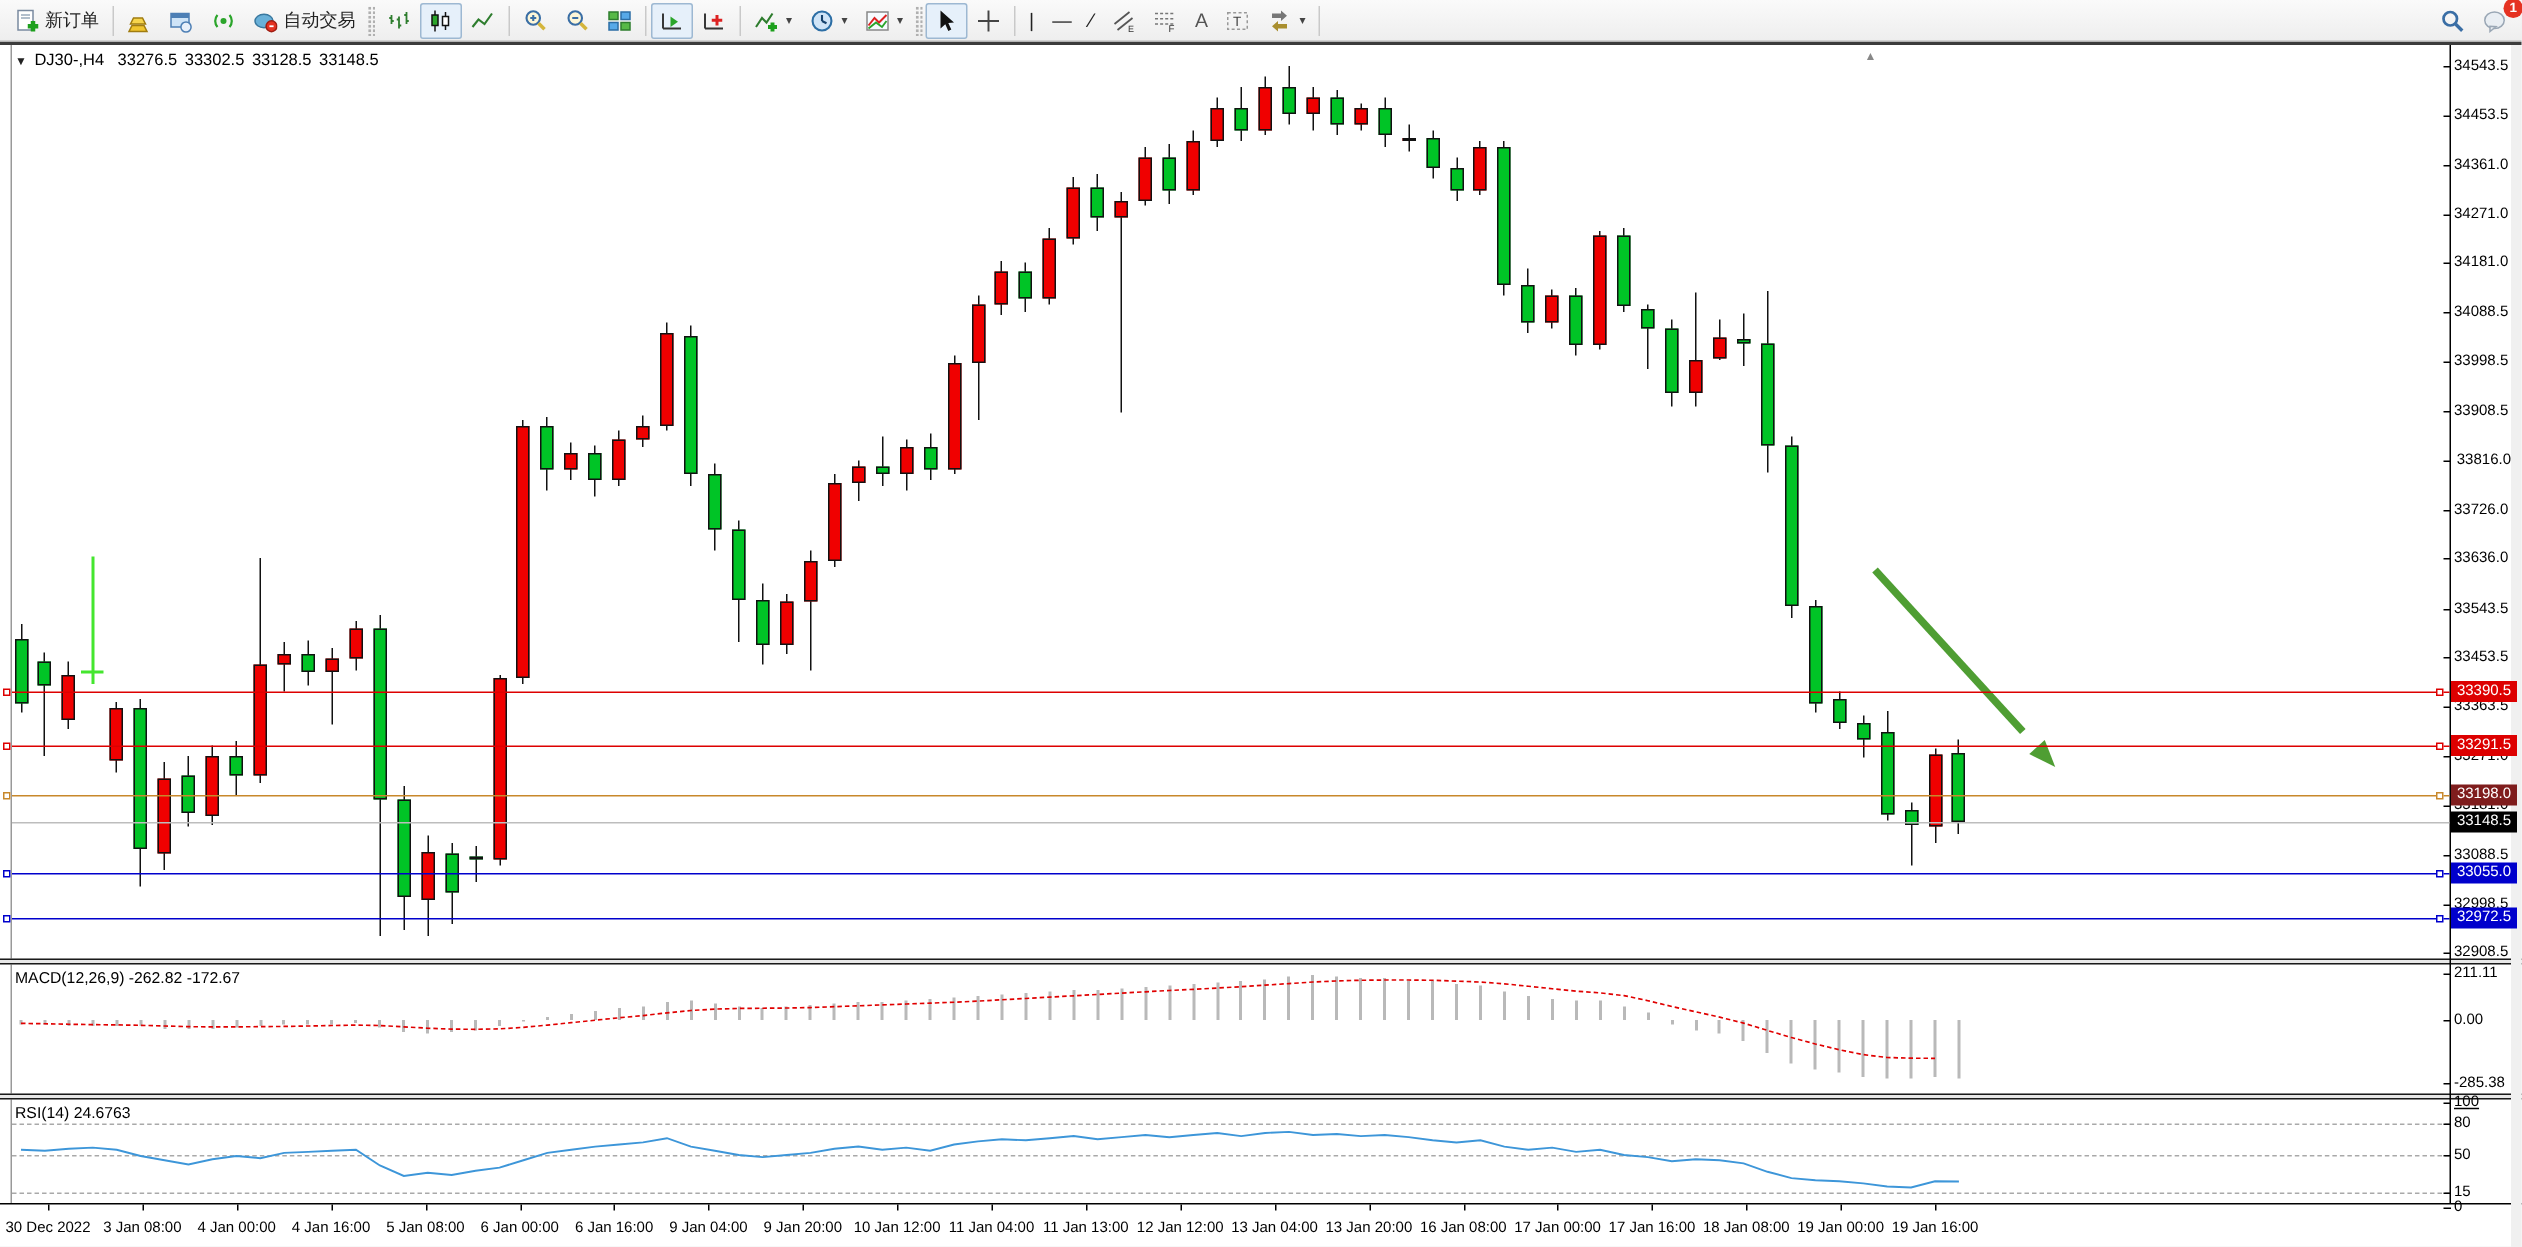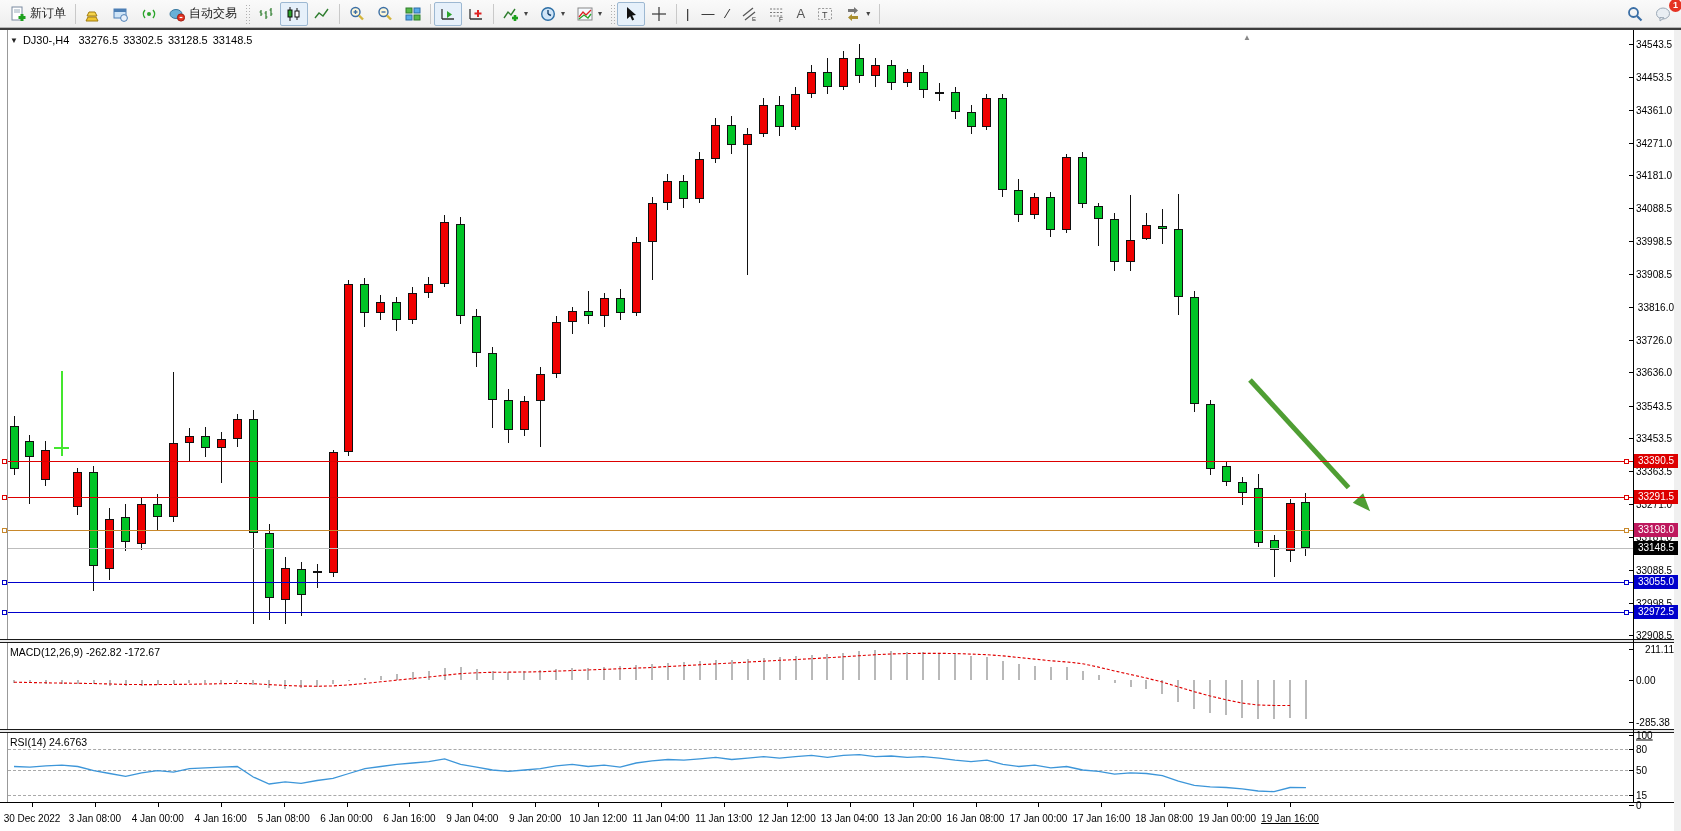--- a/index.html
+++ b/index.html
@@ -656,21 +656,21 @@
       <div class="time-label" style="left: 975.5px;">16 Jan 08:00</div>
       <div class="time-tick" style="left: 1038.4px;"></div>
       <div class="time-label" style="left: 1038.4px;">17 Jan 00:00</div>
       <div class="time-tick" style="left: 1101.3px;"></div>
       <div class="time-label" style="left: 1101.3px;">17 Jan 16:00</div>
       <div class="time-tick" style="left: 1164.2px;"></div>
       <div class="time-label" style="left: 1164.2px;">18 Jan 08:00</div>
       <div class="time-tick" style="left: 1227.1px;"></div>
       <div class="time-label" style="left: 1227.1px;">19 Jan 00:00</div>
       <div class="time-tick" style="left: 1290px;"></div>
-      <div class="time-label" style="left: 1290px; text-decoration: underline;">19 Jan 16:00</div>
+      <div class="time-label" style="left: 1290px;">19 Jan 16:00</div>
     </div>
   <div id="price-axis">
       <div class="price-tick" style="top: 14px;"></div>
       <div class="price-label" style="top: 14px;">34543.5</div>
       <div class="price-tick" style="top: 46.538px;"></div>
       <div class="price-label" style="top: 46.538px;">34453.5</div>
       <div class="price-tick" style="top: 79.9798px;"></div>
       <div class="price-label" style="top: 79.9798px;">34361.0</div>
       <div class="price-tick" style="top: 112.518px;"></div>
       <div class="price-label" style="top: 112.518px;">34271.0</div>
@@ -698,21 +698,21 @@
       <div class="price-label" style="top: 474.051px;">33271.0</div>
       <div class="price-tick" style="top: 506.589px;"></div>
       <div class="price-label" style="top: 506.589px;">33181.0</div>
       <div class="price-tick" style="top: 540.03px;"></div>
       <div class="price-label" style="top: 540.03px;">33088.5</div>
       <div class="price-tick" style="top: 572.568px;"></div>
       <div class="price-label" style="top: 572.568px;">32998.5</div>
       <div class="price-tick" style="top: 605.106px;"></div>
       <div class="price-label" style="top: 605.106px;">32908.5</div>
       <div class="price-tick" style="top: 618.756px;"></div>
-      <div class="price-label" style="top: 618.756px; text-align: right;">211.11</div>
+      <div class="price-label" style="top: 618.756px;">211.11</div>
       <div class="price-tick" style="top: 650px;"></div>
       <div class="price-label" style="top: 650px;">0.00</div>
       <div class="price-tick" style="top: 692.236px;"></div>
       <div class="price-label" style="top: 692.236px;">-285.38</div>
       <div class="price-tick" style="top: 705px;"></div>
       <div class="price-label" style="top: 705px; text-decoration: underline;">100</div>
       <div class="price-tick" style="top: 719px;"></div>
       <div class="price-label" style="top: 719px;">80</div>
       <div class="price-tick" style="top: 740px;"></div>
       <div class="price-label" style="top: 740px;">50</div>
@@ -727,21 +727,21 @@
     <div class="line-handle" style="left: 2px; top: 428.847px; border-color: rgb(221, 0, 0);"></div>
     <div class="line-handle" style="left: 1624px; top: 428.847px; border-color: rgb(221, 0, 0);"></div>
     <div class="price-badge" style="top: 430.847px; background: rgb(221, 0, 0);">33390.5</div>
     <div class="price-line" style="top: 466.639px; background: rgb(221, 0, 0);"></div>
     <div class="line-handle" style="left: 2px; top: 464.639px; border-color: rgb(221, 0, 0);"></div>
     <div class="line-handle" style="left: 1624px; top: 464.639px; border-color: rgb(221, 0, 0);"></div>
     <div class="price-badge" style="top: 466.639px; background: rgb(221, 0, 0);">33291.5</div>
     <div class="price-line" style="top: 500.443px; background: rgb(200, 136, 43);"></div>
     <div class="line-handle" style="left: 2px; top: 498.443px; border-color: rgb(200, 136, 43);"></div>
     <div class="line-handle" style="left: 1624px; top: 498.443px; border-color: rgb(200, 136, 43);"></div>
-    <div class="price-badge" style="top: 500.443px; background: #be185d;">33198.0</div>
+    <div class="price-badge" style="top: 500.443px; background: #7f1d1d;">33198.0</div>
     <div class="price-line" style="top: 552.142px; background: rgb(0, 0, 204);"></div>
     <div class="line-handle" style="left: 2px; top: 550.142px; border-color: rgb(0, 0, 204);"></div>
     <div class="line-handle" style="left: 1624px; top: 550.142px; border-color: rgb(0, 0, 204);"></div>
     <div class="price-badge" style="top: 552.142px; background: rgb(0, 0, 204);">33055.0</div>
     <div class="price-line" style="top: 581.968px; background: rgb(0, 0, 204);"></div>
     <div class="line-handle" style="left: 2px; top: 579.968px; border-color: rgb(0, 0, 204);"></div>
     <div class="line-handle" style="left: 1624px; top: 579.968px; border-color: rgb(0, 0, 204);"></div>
     <div class="price-badge" style="top: 581.968px; background: rgb(0, 0, 204);">32972.5</div>
     <div class="price-line" style="top: 518.338px; background: rgb(189, 189, 189);"></div>
     <div class="price-badge" style="top: 518.338px; background: rgb(0, 0, 0);">33148.5</div>

